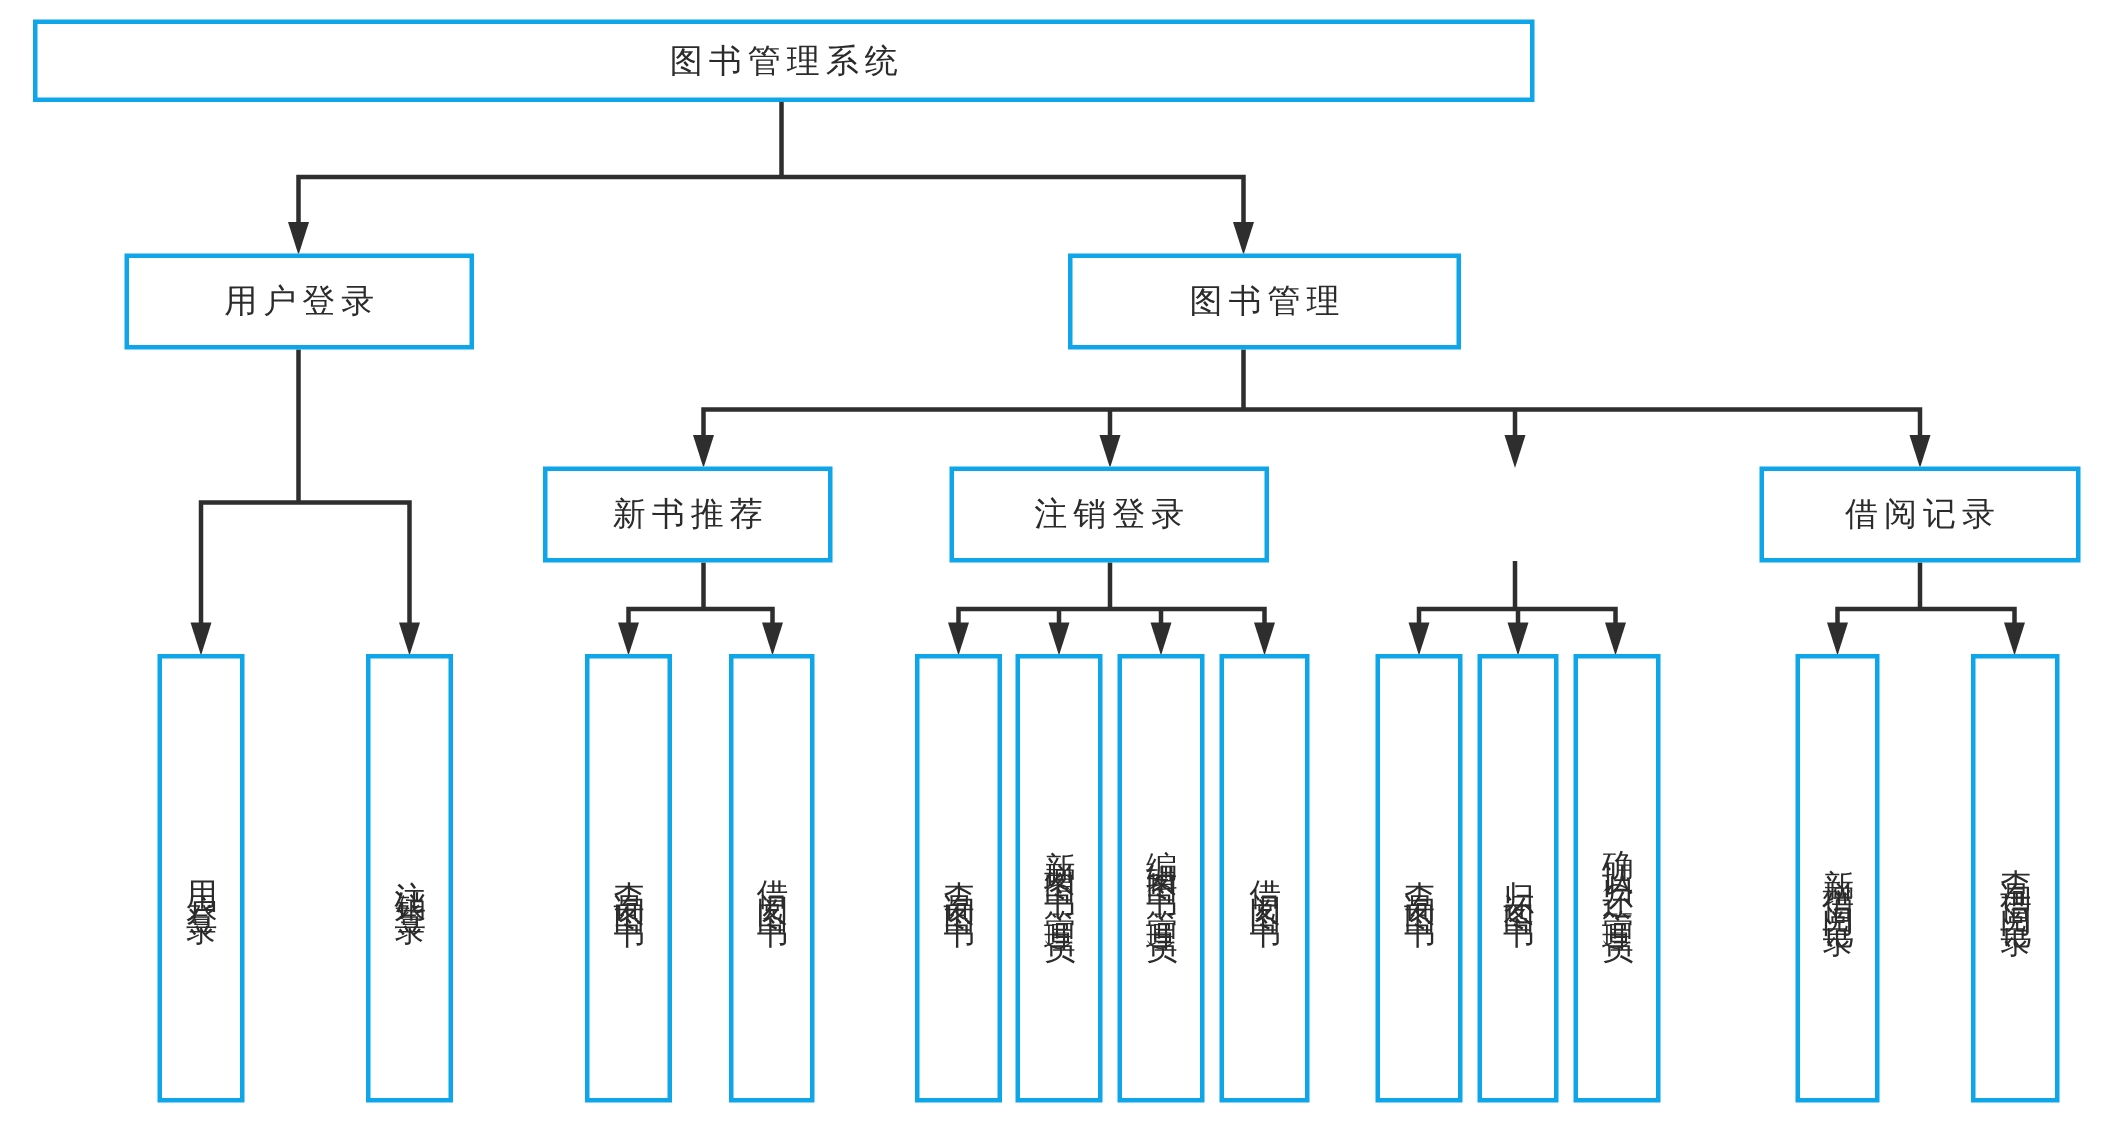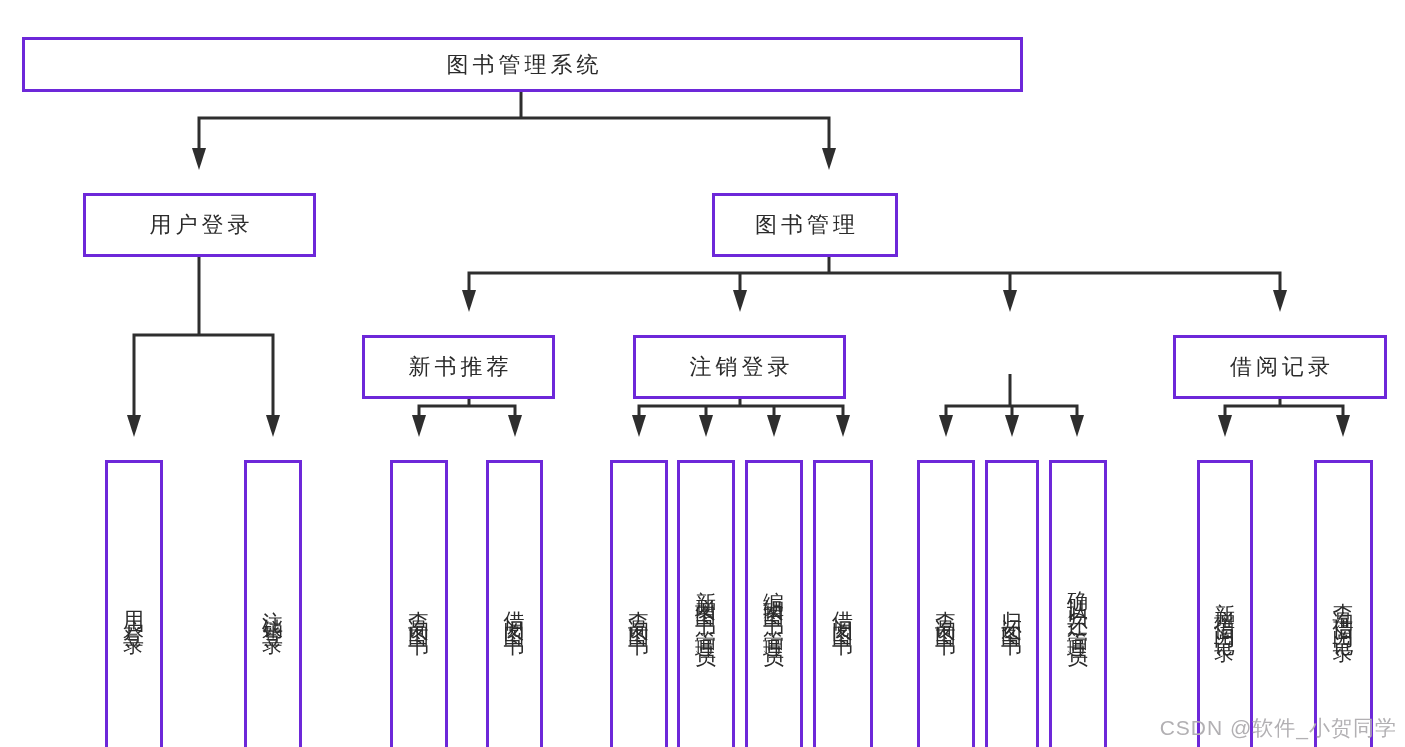--- a/index.html
+++ b/index.html
@@ -7,27 +7,26 @@
     position:relative;
     width:1405px;height:747px;
     background:#ffffff;
     font-family:"Liberation Sans","DejaVu Sans",sans-serif;
     overflow:hidden;
   }
   #wires{position:absolute;left:0;top:0;width:1405px;height:747px;}
   .box{
     position:absolute;
     background:#ffffff;
-    border:3px solid #6d28d9;
+    border:3px solid #0ea5e9;
     box-sizing:border-box;
     display:flex;
     align-items:center;
     justify-content:center;
     color:#2b2b2b;
-    margin-top:24px;
   }
   .box.h span{
     font-size:22px;
     letter-spacing:4px;
     text-indent:4px;
     white-space:nowrap;
   }
   .box.v span{
     writing-mode:vertical-lr;
     text-orientation:upright;
@@ -94,21 +93,21 @@
     </g>
   </svg>
 
   <div class="box h" style="left:22px;top:13px;width:1001px;height:55px">
     <span>图书管理系统</span>
   </div>
 
   <div class="box h" style="left:83px;top:169px;width:233px;height:64px">
     <span>用户登录</span>
   </div>
-  <div class="box h" style="left:712px;top:169px;width:186px;height:64px">
+  <div class="box h" style="left:712px;top:169px;width:262px;height:64px">
     <span>图书管理</span>
   </div>
 
   <div class="box h" style="left:362px;top:311px;width:193px;height:64px">
     <span>新书推荐</span>
   </div>
   <div class="box h" style="left:633px;top:311px;width:213px;height:64px">
     <span>注销登录</span>
   </div>
   <div class="box h" style="left:1173px;top:311px;width:214px;height:64px">
@@ -152,15 +151,14 @@
     <span>确认归还（管理员）</span>
   </div>
 
   <div class="box v" style="left:1197px;top:436px;width:56px;height:299px">
     <span>新增借阅记录</span>
   </div>
   <div class="box v" style="left:1314px;top:436px;width:59px;height:299px">
     <span>查询借阅记录</span>
   </div>
 
-  <div class="watermark">CSDN @软件_小贺同学</div>
 
 </div>
 
 </body></html>

